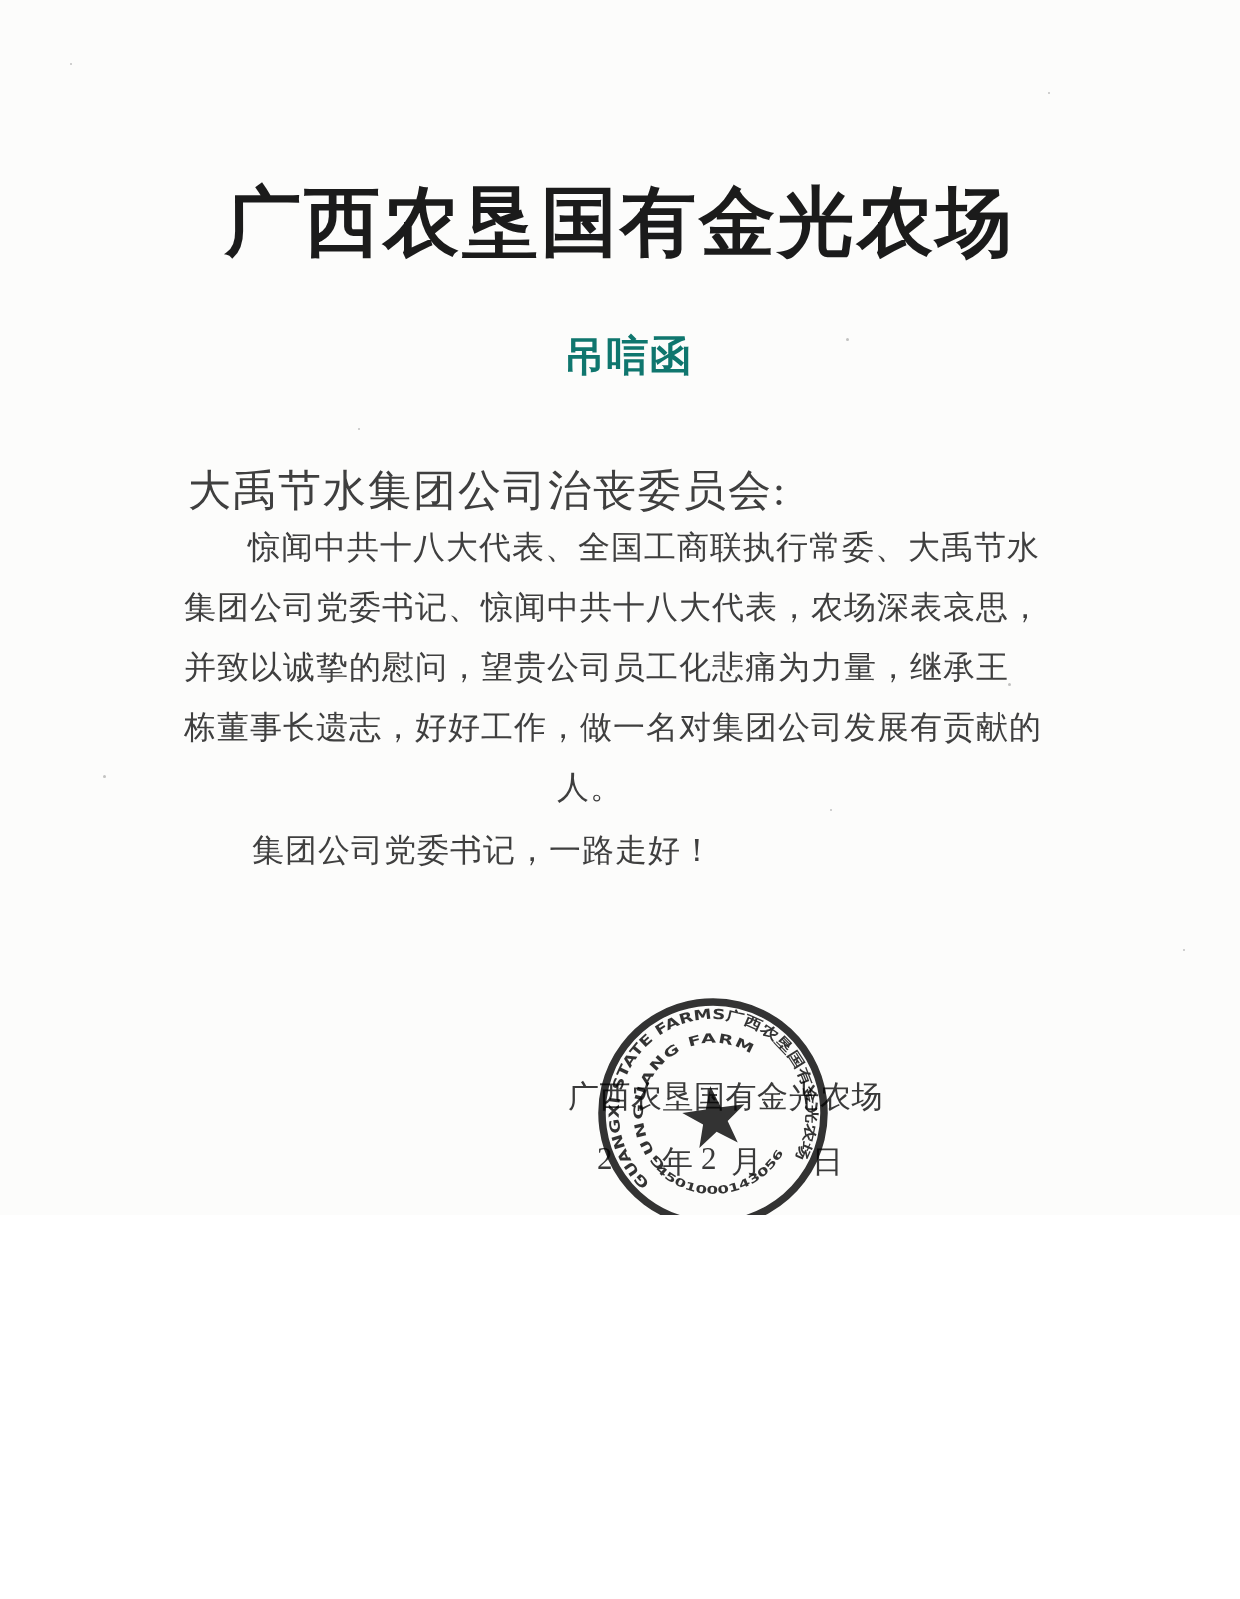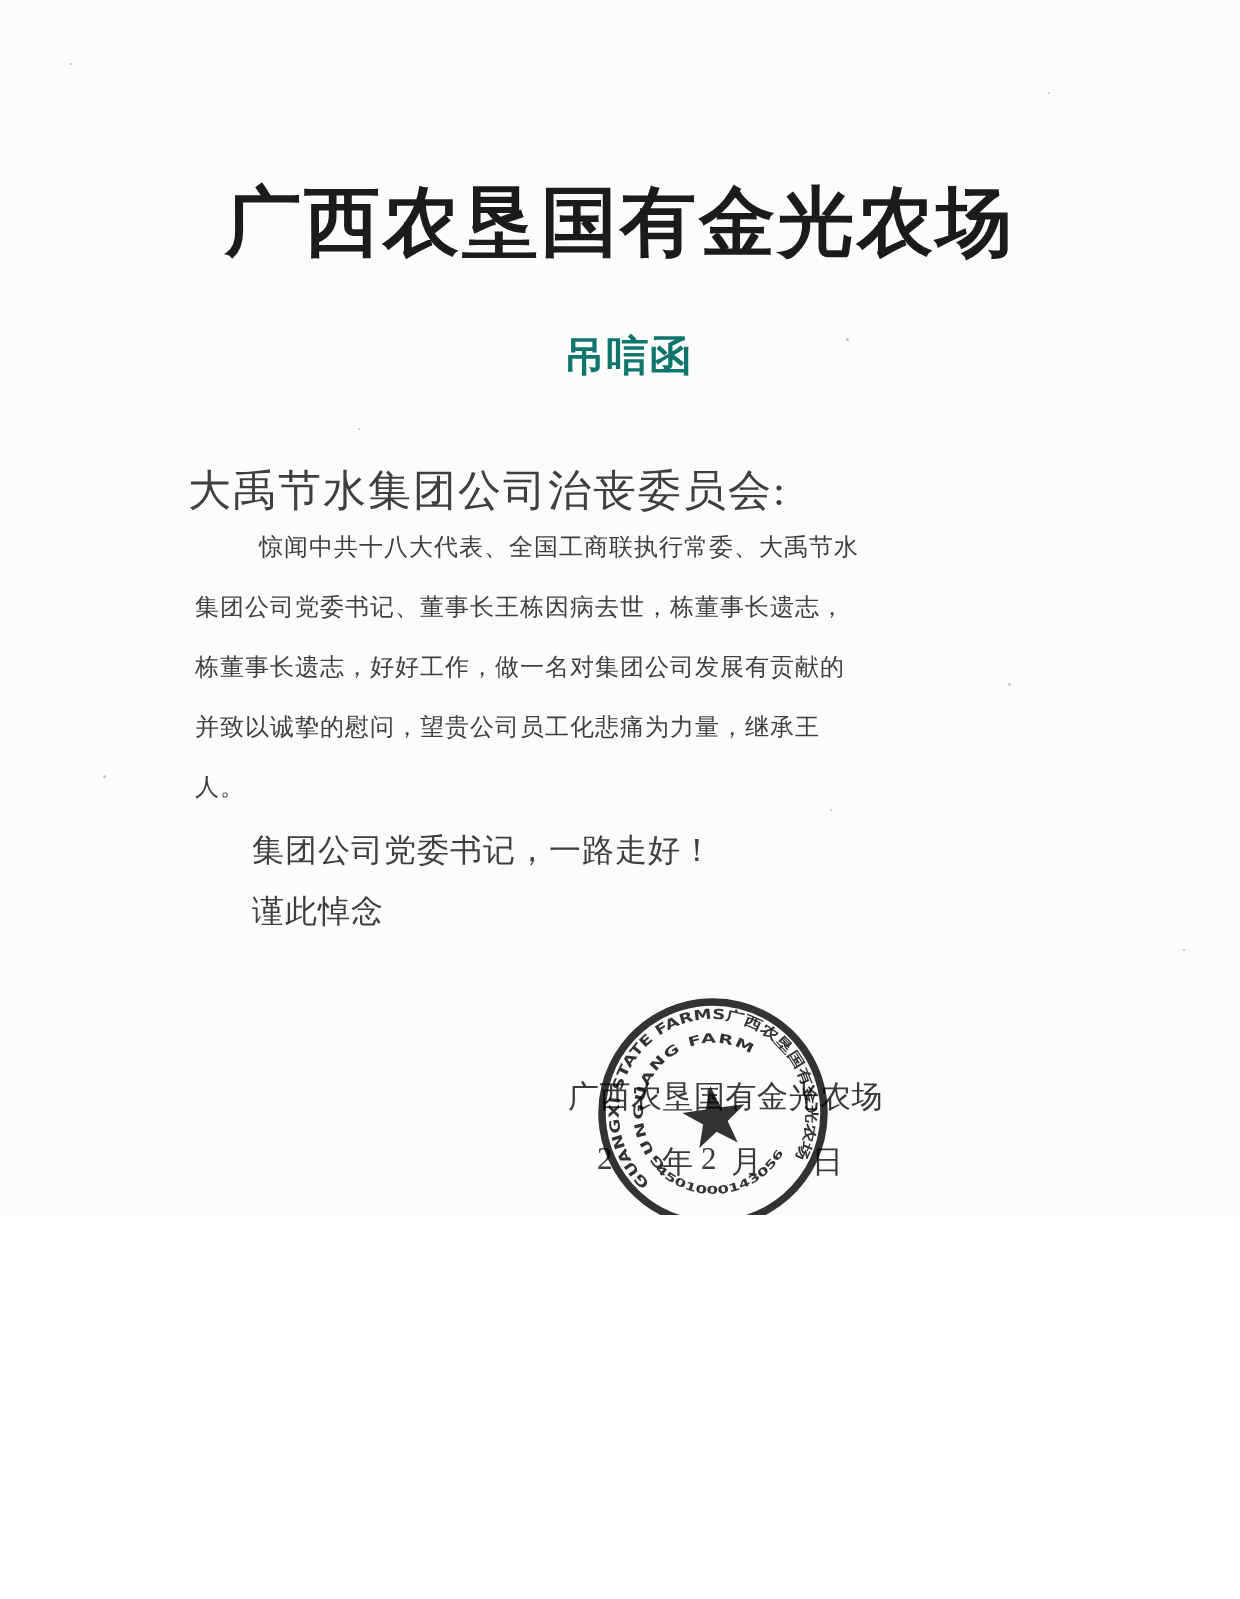--- a/index.html
+++ b/index.html
@@ -44,25 +44,26 @@
     position: absolute;
     top: 462px;
     left: 188px;
     font-size: 43px;
     letter-spacing: 2px;
     white-space: nowrap;
   }
   .body-block {
     position: absolute;
     top: 517px;
-    left: 195px;
+    left: 184px;
     width: 812px;
-    font-size: 24px;
+    font-size: 32px;
     line-height: 60px;
     letter-spacing: 1px;
+    text-align: center;
   }
   .body-line { white-space: nowrap; }
   .body-line.indent { text-indent: 64px; }
   .closing-block {
     position: absolute;
     top: 820px;
     left: 252px;
     font-size: 32px;
     line-height: 61px;
     letter-spacing: 1px;
@@ -120,29 +121,28 @@
 <div class="page">
 
   <h1 class="title">广西农垦国有金光农场</h1>
 
   <h2 class="subtitle">吊唁函</h2>
 
   <div class="salutation">大禹节水集团公司治丧委员会:</div>
 
   <div class="body-block">
     <div class="body-line indent">惊闻中共十八大代表、全国工商联执行常委、大禹节水</div>
-    <div class="body-line">集团公司党委书记、董事长王栋因病去世，栋董事长遗志，</div>
+    <div class="body-line">集团公司党委书记、惊闻中共十八大代表，农场深表哀思，</div>
+    <div class="body-line">并致以诚挚的慰问，望贵公司员工化悲痛为力量，继承王</div>
     <div class="body-line">栋董事长遗志，好好工作，做一名对集团公司发展有贡献的</div>
-    <div class="body-line">并致以诚挚的慰问，望贵公司员工化悲痛为力量，继承王</div>
     <div class="body-line">人。</div>
   </div>
 
   <div class="closing-block">
     <div class="closing-line">集团公司党委书记，一路走好！</div>
-    <div class="closing-line">谨此悼念</div>
   </div>
 
   <div class="signature">广西农垦国有金光农场</div>
 
   <div class="date-line">
     <span class="date-part date-year">2</span>
     <span class="date-part date-yearcn">年</span>
     <span class="date-part date-month">2</span>
     <span class="date-part date-moncn">月</span>
     <span class="date-part date-daycn">日</span>

